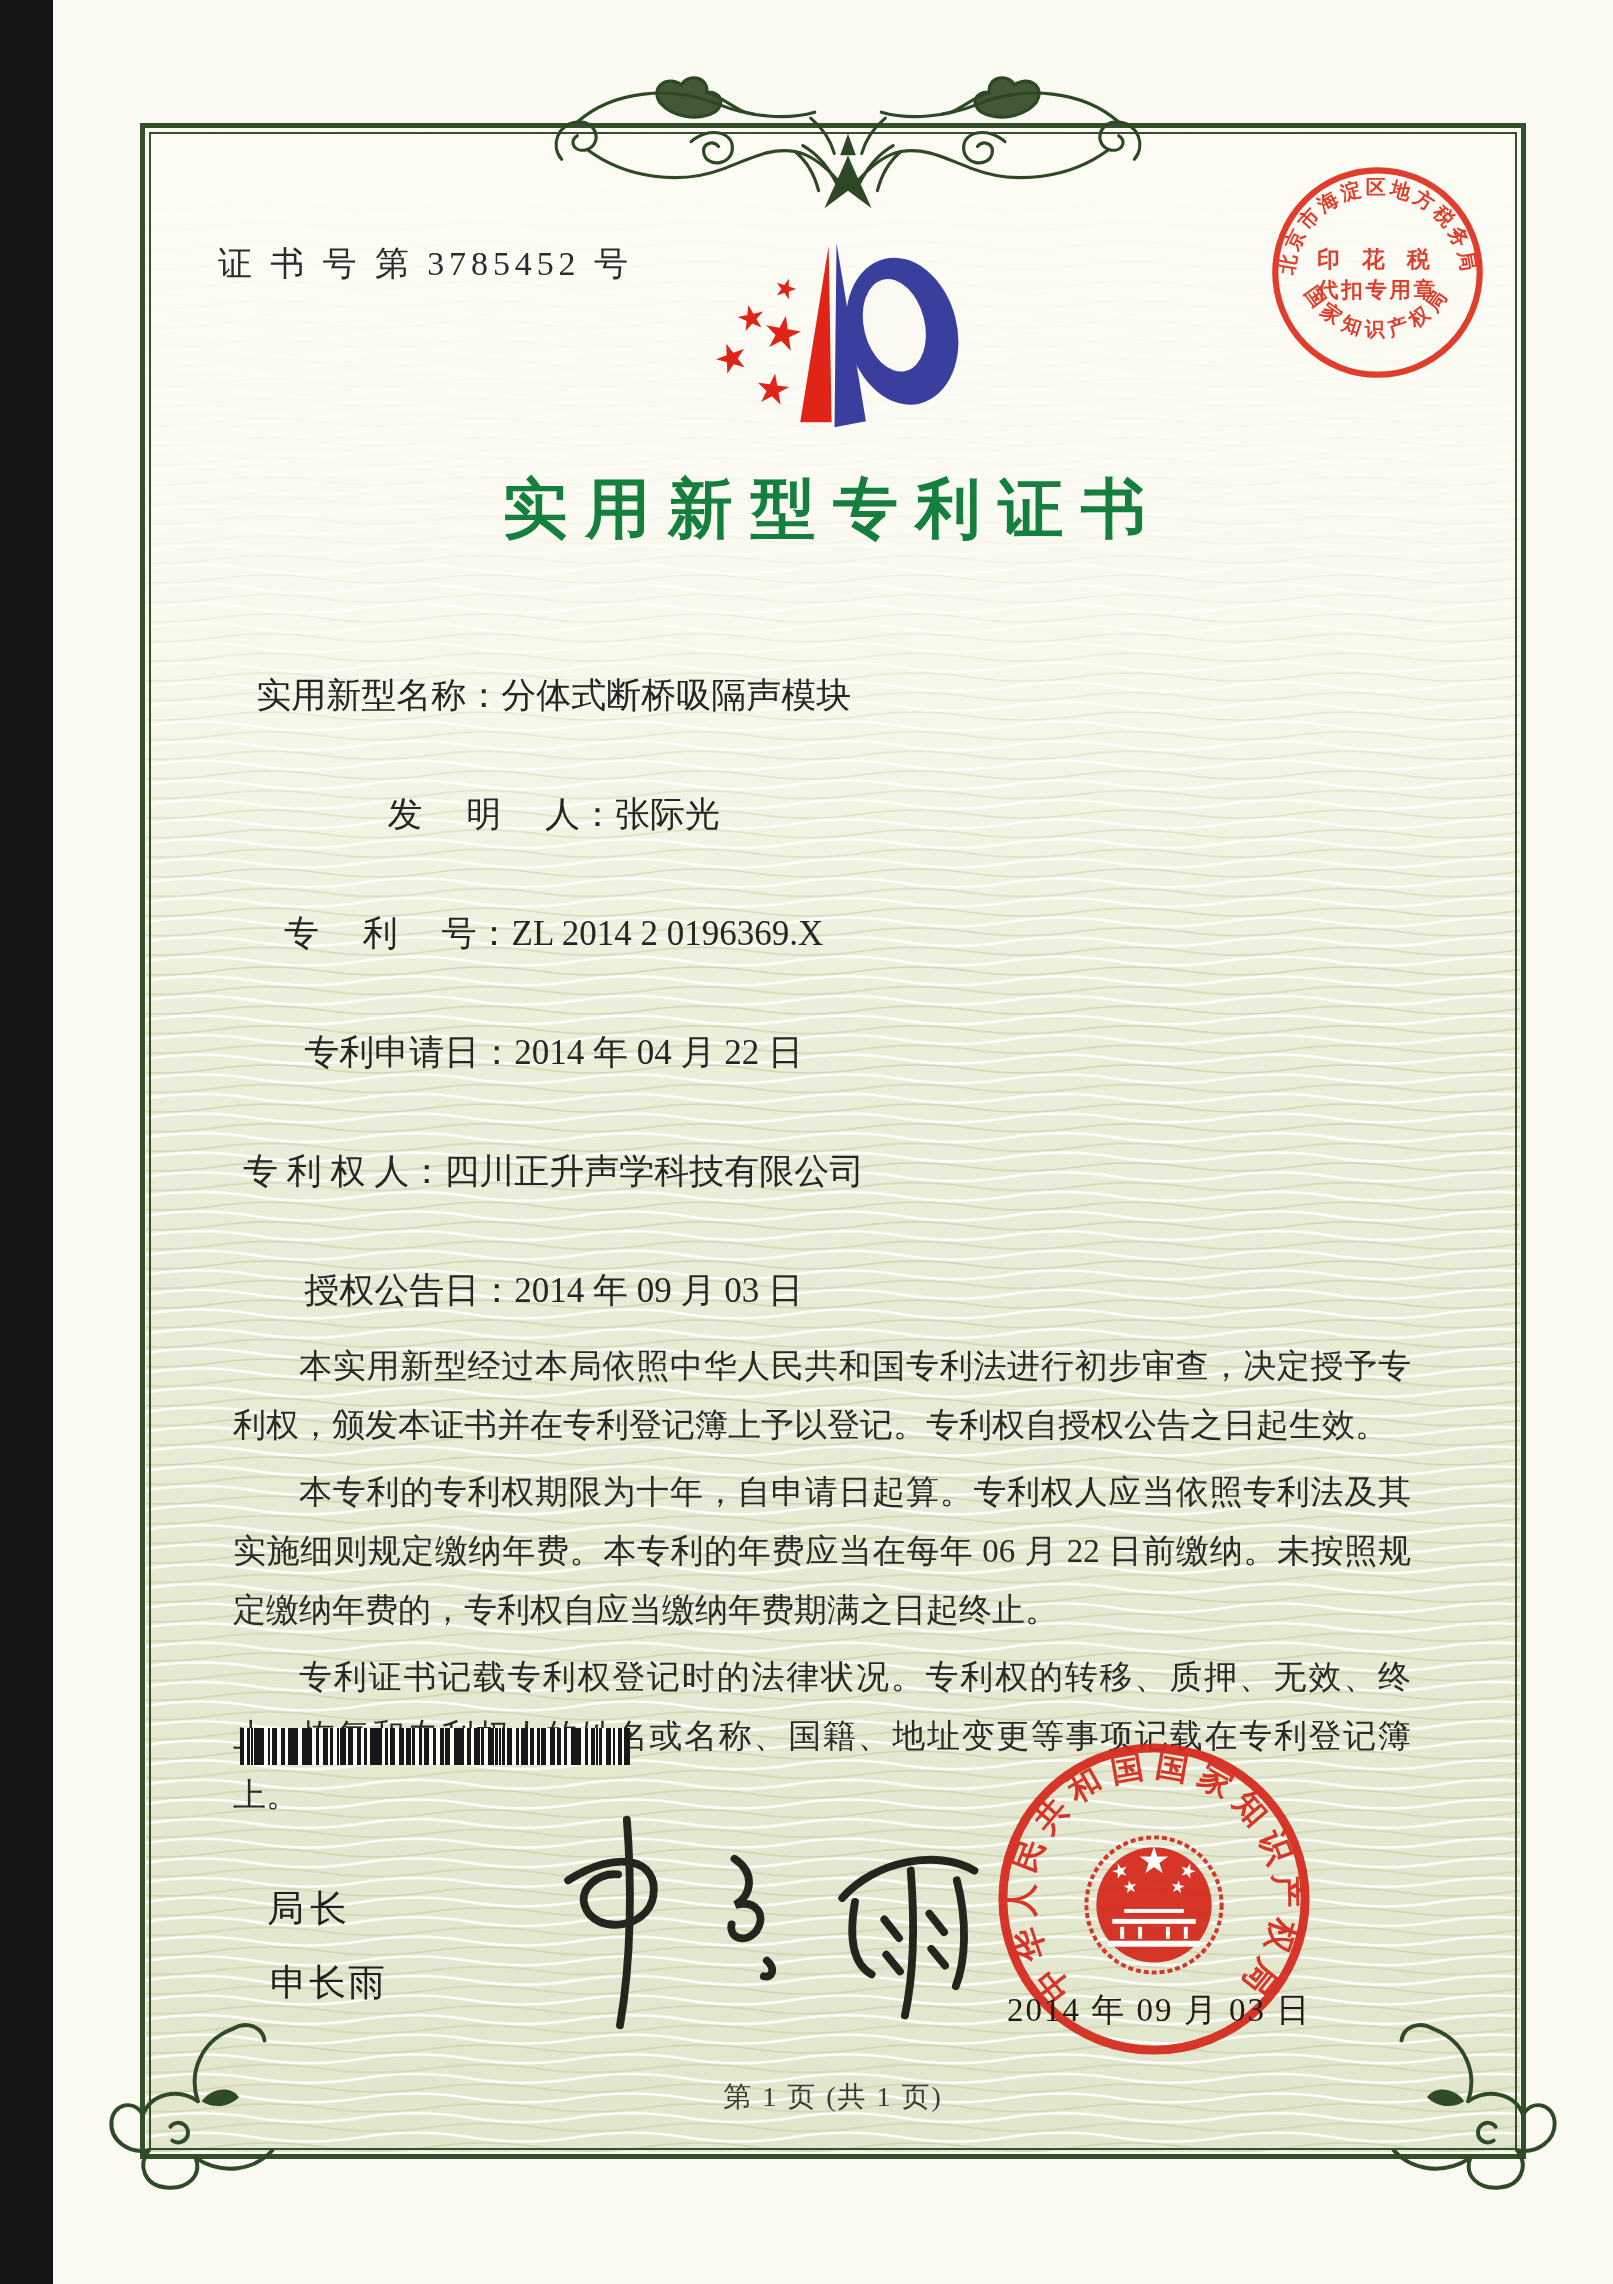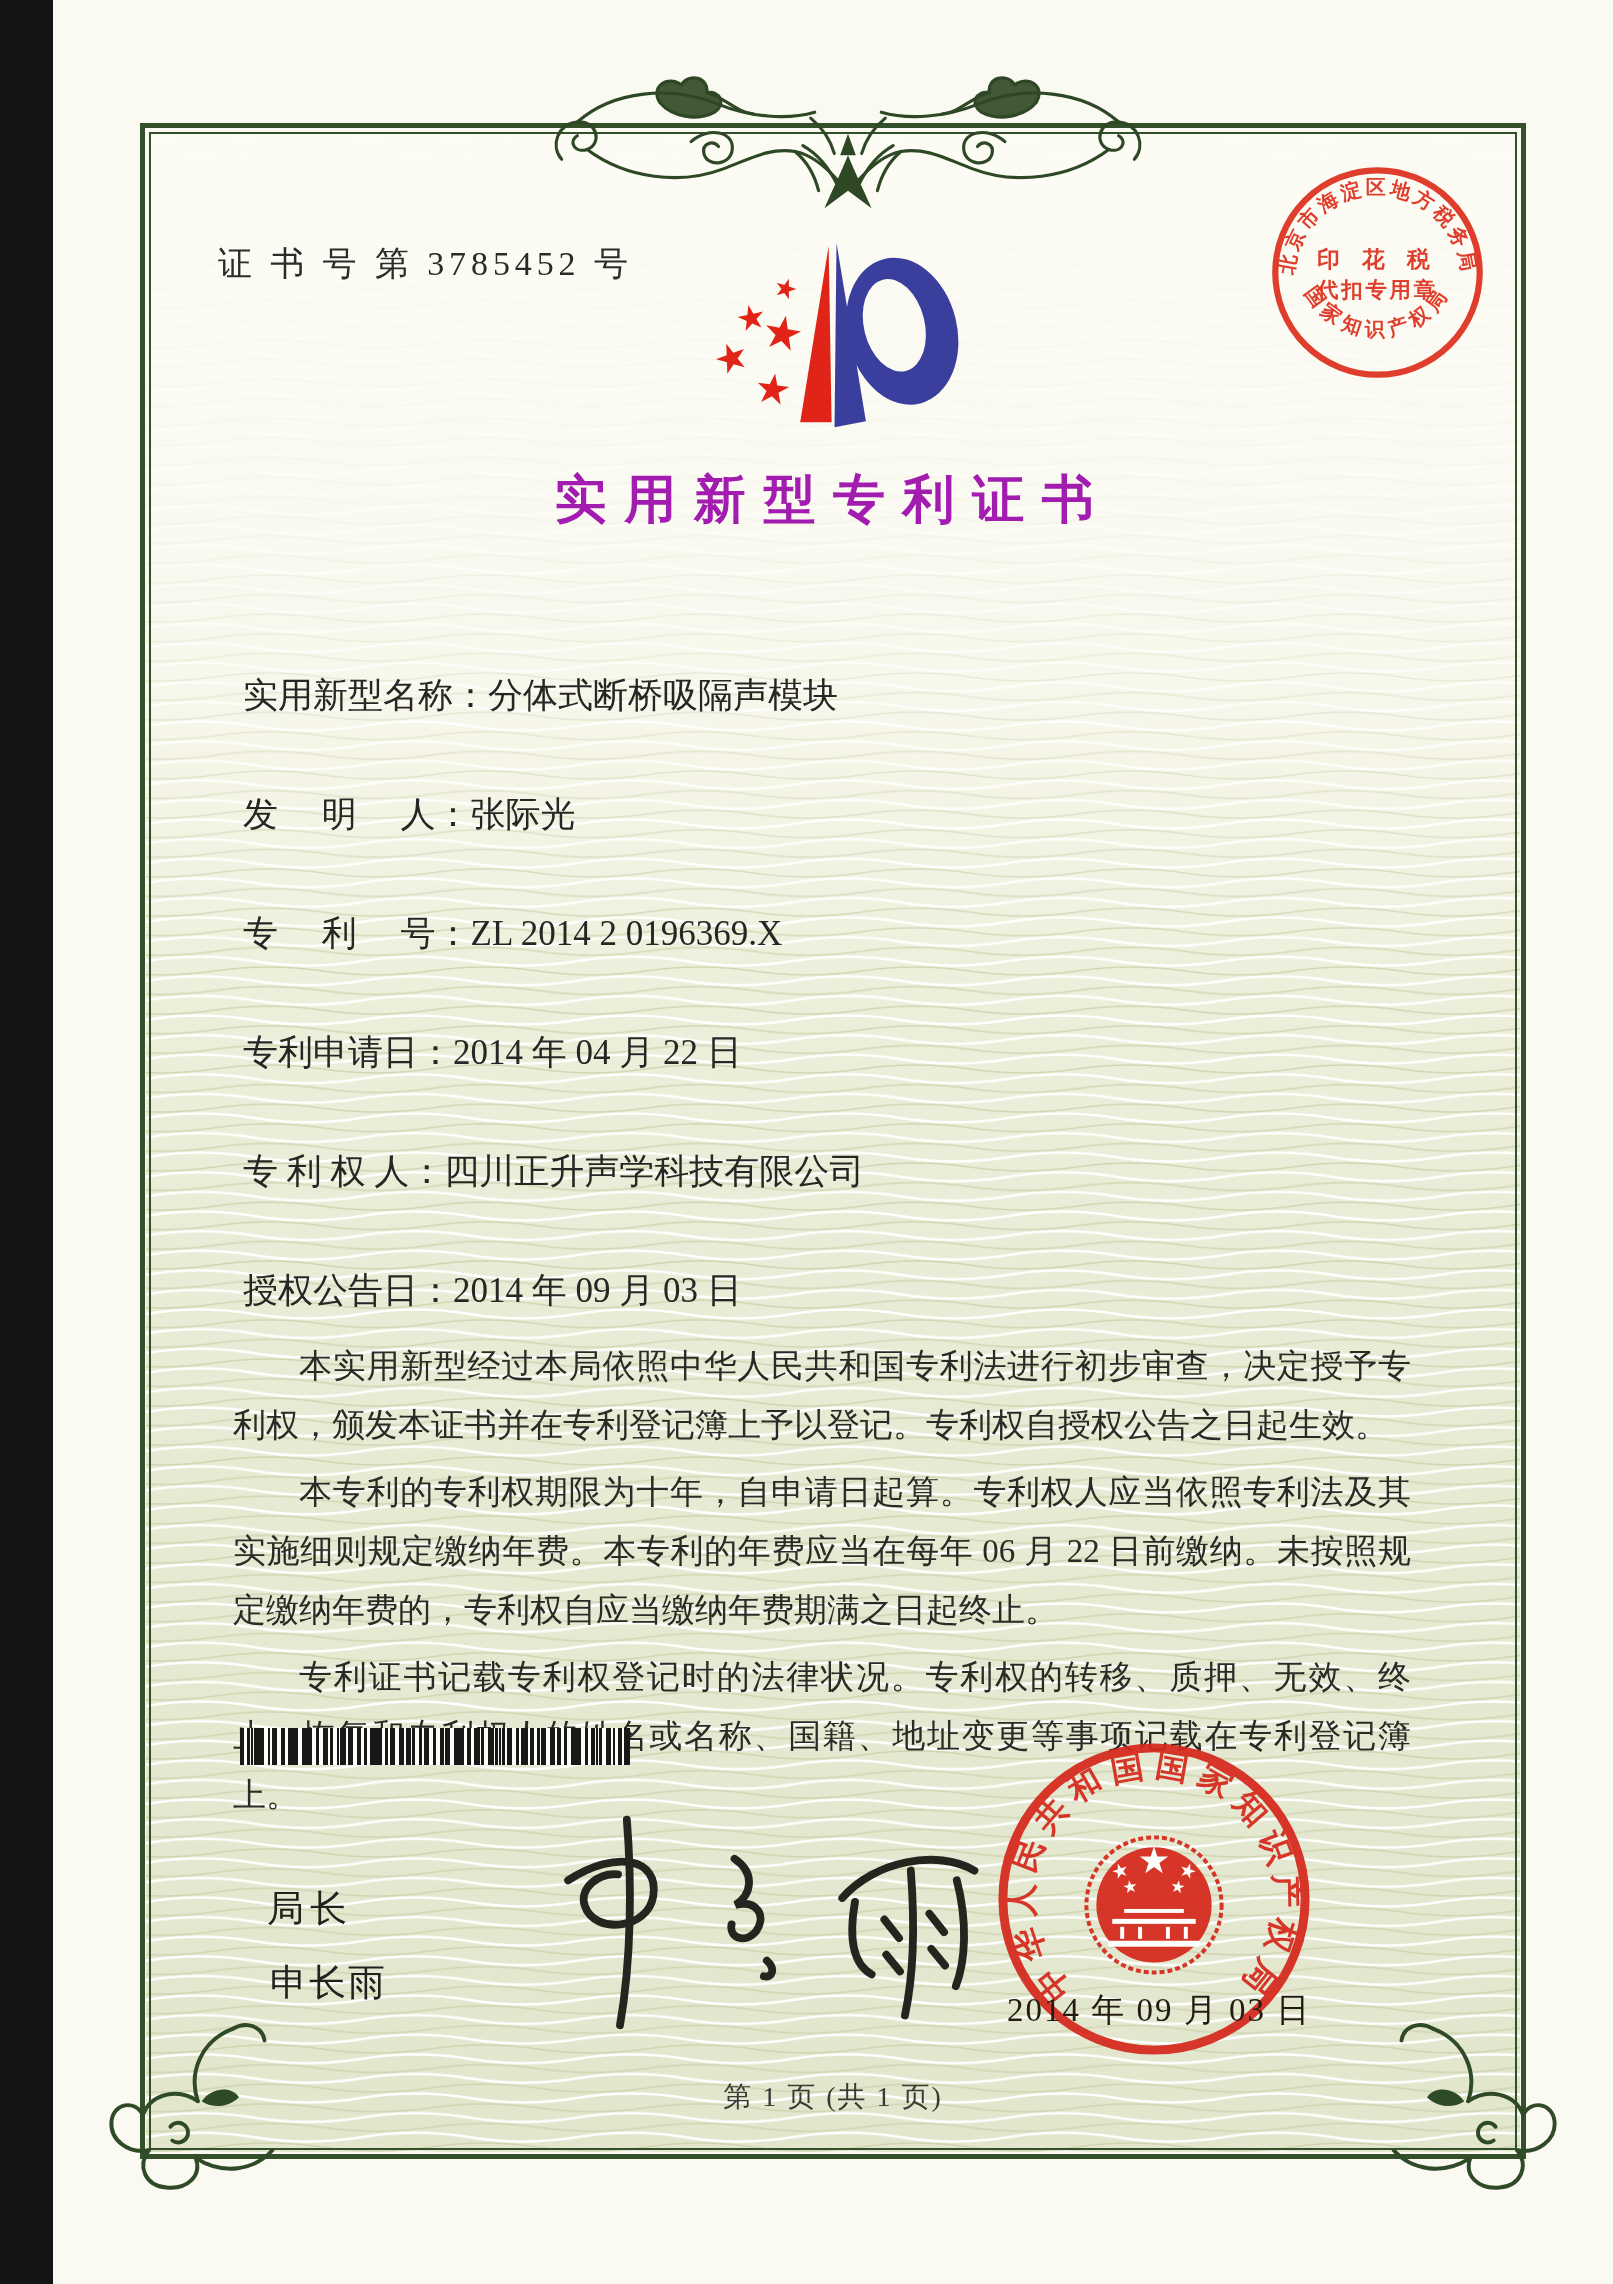--- a/index.html
+++ b/index.html
@@ -23,24 +23,24 @@
      border:5.9px solid #33502a;box-sizing:border-box;z-index:2;}
   .frame-inner{position:absolute;left:3.9px;top:3.9px;right:3.9px;bottom:3.9px;border:2px solid #33502a;}
 
   .waves{position:absolute;left:146px;top:128px;z-index:1;}
   .ornament{position:absolute;z-index:3;}
 
   .cert-no{position:absolute;left:218px;top:241px;font-size:34px;color:#2b2b29;
      letter-spacing:4.9px;z-index:4;}
   .logo{position:absolute;left:714px;top:235px;z-index:4;}
   .title{position:absolute;left:140px;top:465px;width:1386px;text-align:center;
-     font-size:52px;font-weight:bold;color:#a21caf;letter-spacing:17.6px;z-index:4;}
+     font-size:65px;font-weight:bold;color:#15803d;letter-spacing:17.6px;z-index:4;}
 
   .fields{position:absolute;left:243px;top:674px;z-index:4;}
-  .f-row{font-size:35px;line-height:43px;color:#272624;margin-bottom:76px;white-space:nowrap;}
+  .f-row{font-size:35px;line-height:43px;color:#272624;margin-bottom:76px;white-space:nowrap;text-align:center;}
   .f-label{display:inline;}
   .f-value{display:inline;}
 
   .paras{position:absolute;left:225px;top:1329px;width:1194px;z-index:4;
      font-size:33px;line-height:59px;color:#2b2a26;text-align:justify;}
   .paras p{margin:8px;text-indent:2em;}
 
   .barcode{position:absolute;left:240px;top:1728px;width:390px;height:37px;z-index:4;
      background-color:#fdfdf7;
      background-image:

